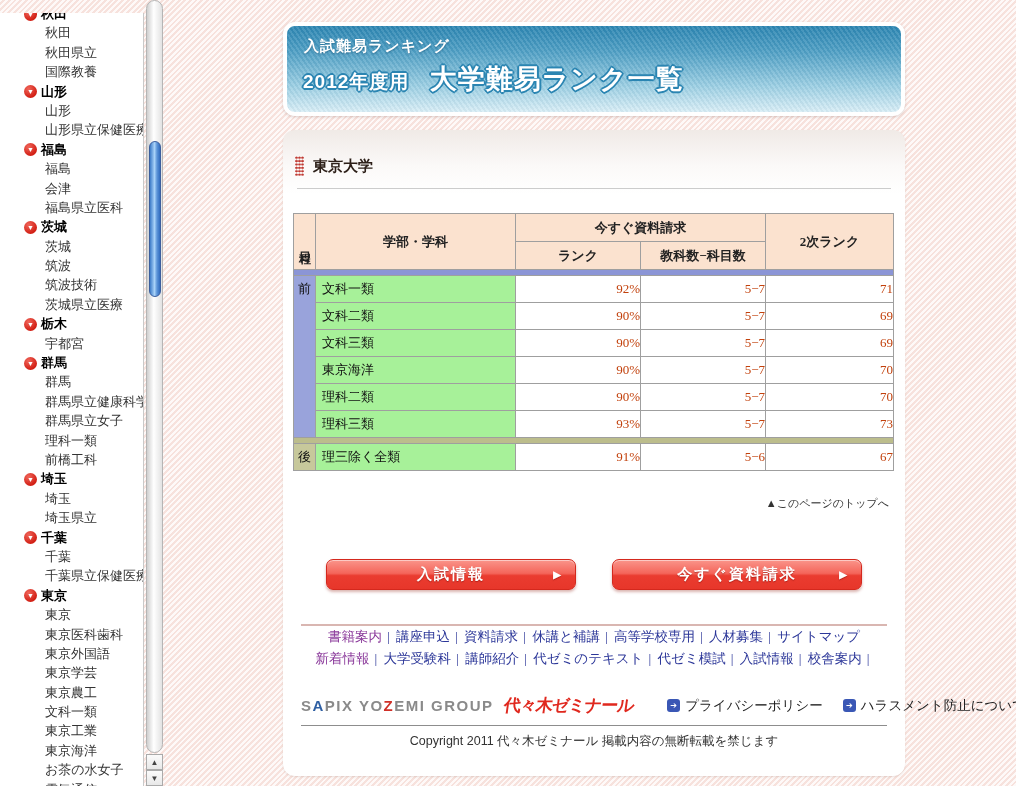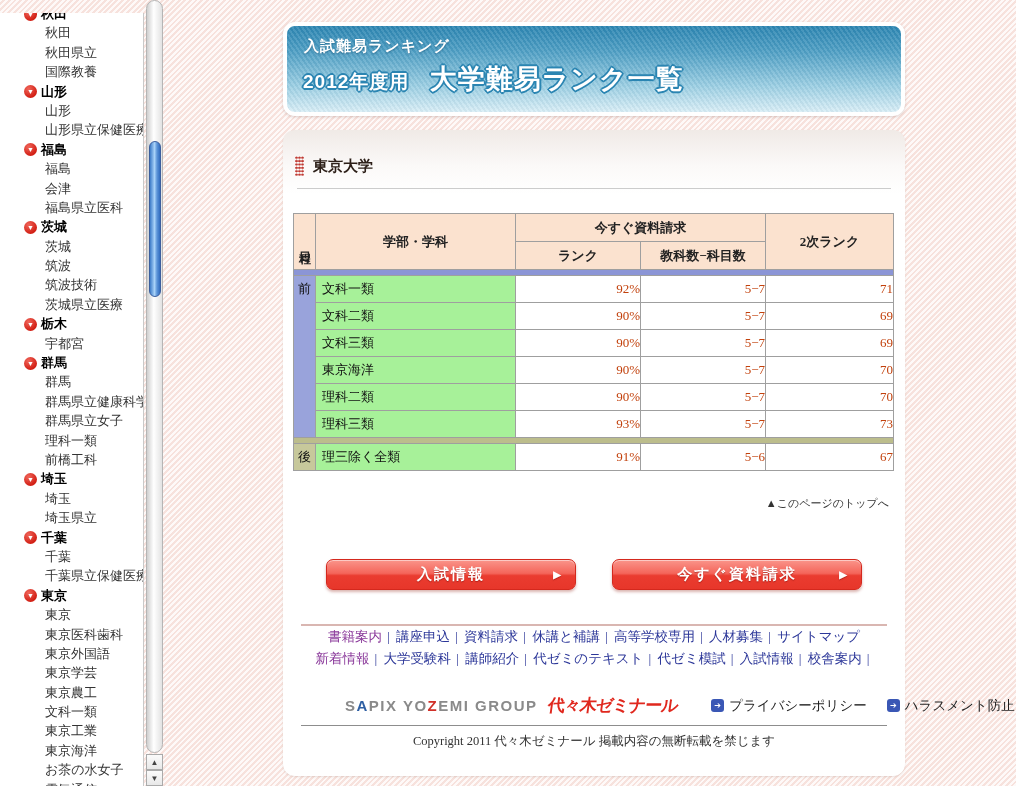--- a/index.html
+++ b/index.html
@@ -128,31 +128,31 @@
   .hr2 { border-top:2px solid #d9b6b1; }
   .links-line { text-align:center; font-family:"Liberation Serif", serif; font-size:13.5px; line-height:22px; color:#2c3799; margin-top:0; }
   .links-line:first-of-type { margin-top:12px; }
   .link-item { white-space:nowrap; cursor:pointer; }
   .link-item .lnk { color:#2c3799; }
   .link-item.visited .lnk { color:#8b3a9b; }
   .sep { color:#2c3799; margin:0 3px 0 5px; }
   .row2 .link-item:last-child .sep { display:none; }
 
   .sapix-row { display:flex; align-items:center; margin-top:24px; padding-left:18px; }
-  .sapix { font-weight:bold; font-size:15px; color:#8a8a8a; letter-spacing:1.5px; white-space:nowrap;margin-left:44px; }
+  .sapix { font-weight:bold; font-size:15px; color:#8a8a8a; letter-spacing:1.5px; white-space:nowrap; }
   .sapix .ltr-a { color:#2e5fa3; } .sapix .ltr-z { color:#d03028; }
   .yz-logo { color:#e0281e; font-weight:bold; font-size:17px; margin-left:10px; transform:skewX(-8deg); white-space:nowrap; letter-spacing:-1px; }
   .policy { display:flex; gap:20px; margin-left:34px; font-family:"Liberation Serif", serif; font-size:13.5px; color:#1d1d1d; }
   .policy-item { display:flex; align-items:center; gap:5px; white-space:nowrap; cursor:pointer; }
   .sq-icon { width:13px; height:13px; background:#3a57b5; border-radius:3px; color:#fff; font-size:8px; line-height:13px; text-align:center; flex:0 0 13px; }
   .hr3 { border-top:1px solid #8d8d8d; margin:8px 18px 0 18px; }
 
   .contact { text-align:center; margin-top:15px; font-family:"Liberation Serif", serif; font-size:12.5px; color:#333; }
   .contact .mail { color:#2c45b8; cursor:pointer; }
-  .copyright { text-align:center; margin-top:7px; font-family:Liberation Serif, serif; font-size:12.5px; color:#333; }
+  .copyright { text-align:center; margin-top:7px; font-family:Liberation Sans, sans-serif; font-size:12.5px; color:#333; }
 </style>
 </head>
 <body>
 
 <div id="app">
 
   <div class="sidebar-box">
     <ul class="side-list">
 
         <li class="side-item header">

